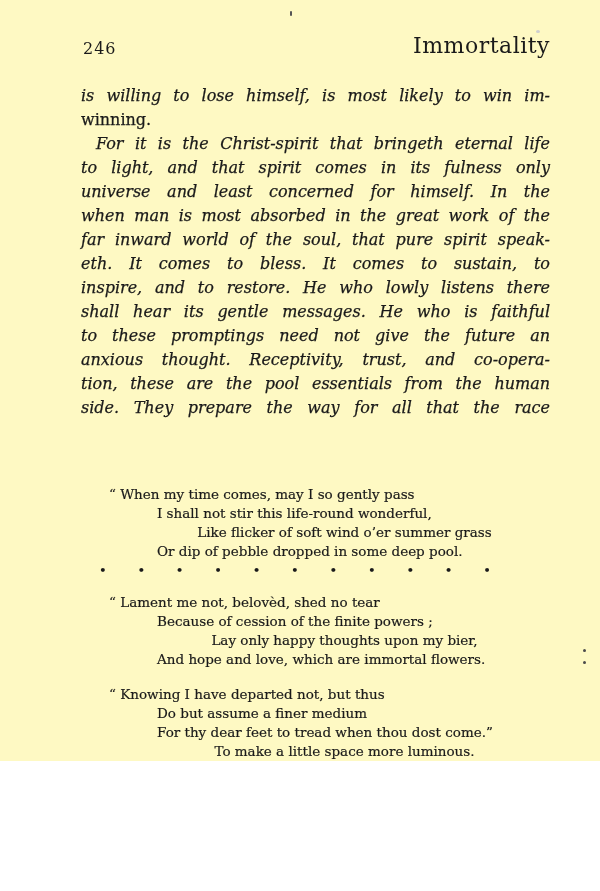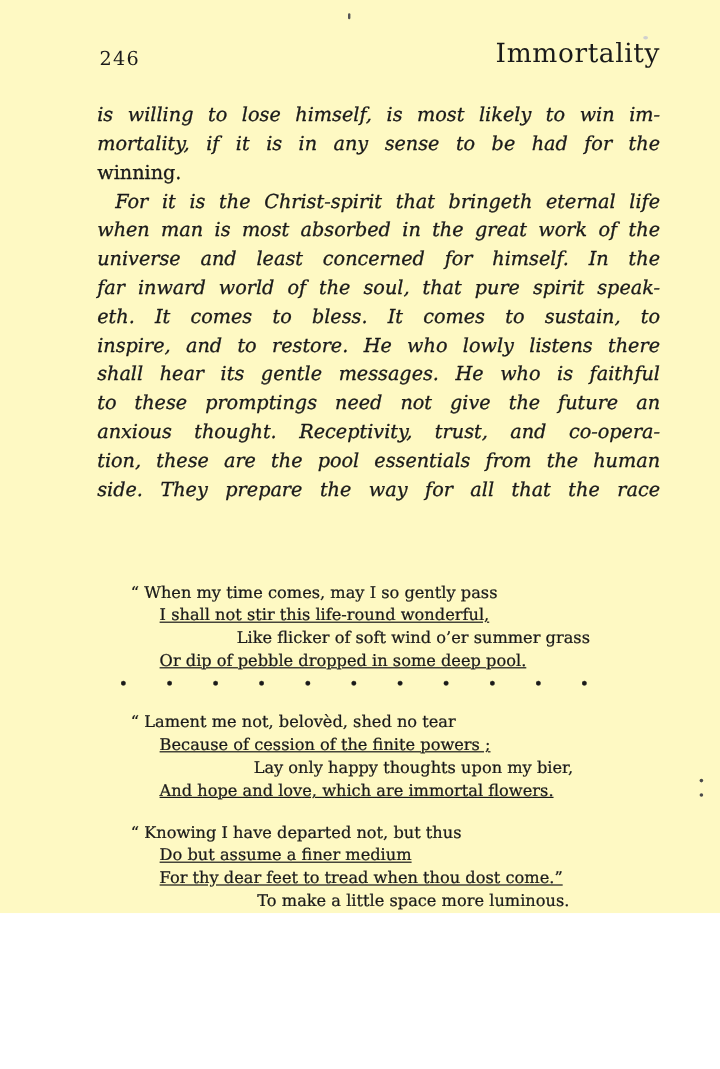--- a/index.html
+++ b/index.html
@@ -32,21 +32,21 @@
   .bline.ind{text-indent:15px;}
   .poem{
     position:absolute;top:485px;left:81px;width:469px;
     padding-left:28px;box-sizing:border-box;
     font-size:13.5px;line-height:19px;
     -webkit-text-stroke:0.2px #1a1a1a;
   }
   .stanza{margin:0;}
   .pline.lvl0{margin-left:0;}
   .pline.lvl1{margin-left:30px;text-align:center;}
-  .pline.lvl2{margin-left:24px;text-decoration:underline;}
+  .pline.lvl2{margin-left:48px;}
   .dots{
     display:flex;justify-content:space-between;
     width:392px;margin:2px 0 14px -10px;
     font-size:13px;height:16px;line-height:16px;
   }
   .dots span{color:#1a1a1a;}
   .stanza-gap{height:16px;}
   .speck{position:absolute;background:#4a4a4a;border-radius:50%;}
 </style>
 </head>
@@ -54,25 +54,25 @@
 
 <div class="page">
 
   <div class="header">
     <span class="pagenum">246</span>
     <h1 class="title">Immortality</h1>
   </div>
 
   <div class="body-text">
       <div class="bline just">is willing to lose himself, is most likely to win im-</div>
-      <div class="bline just">mortality, if it is in any sense to be had for the</div>
       <div class="bline">winning.</div>
       <div class="bline just ind">For it is the Christ-spirit that bringeth eternal life</div>
+      <div class="bline just">to light, and that spirit comes in its fulness only</div>
+      <div class="bline just">universe and least concerned for himself.  In the</div>
       <div class="bline just">when man is most absorbed in the great work of the</div>
-      <div class="bline just">universe and least concerned for himself.  In the</div>
       <div class="bline just">far inward world of the soul, that pure spirit speak-</div>
       <div class="bline just">eth.  It comes to bless.  It comes to sustain, to</div>
       <div class="bline just">inspire, and to restore.  He who lowly listens there</div>
       <div class="bline just">shall hear its gentle messages.  He who is faithful</div>
       <div class="bline just">to these promptings need not give the future an</div>
       <div class="bline just">anxious thought.  Receptivity, trust, and co-opera-</div>
       <div class="bline just">tion, these are the pool essentials from the human</div>
       <div class="bline just">side.  They prepare the way for all that the race</div>
     </div>
 

